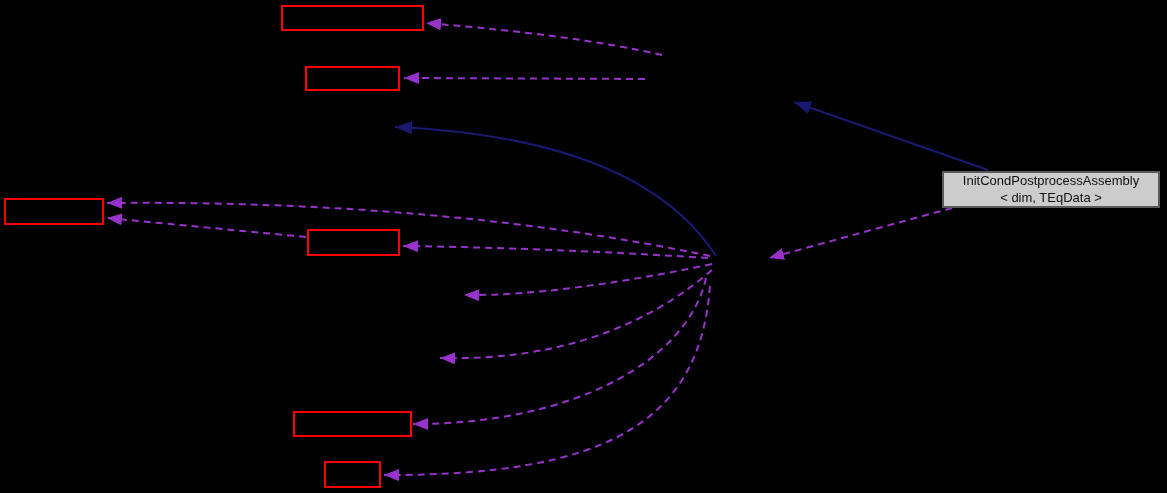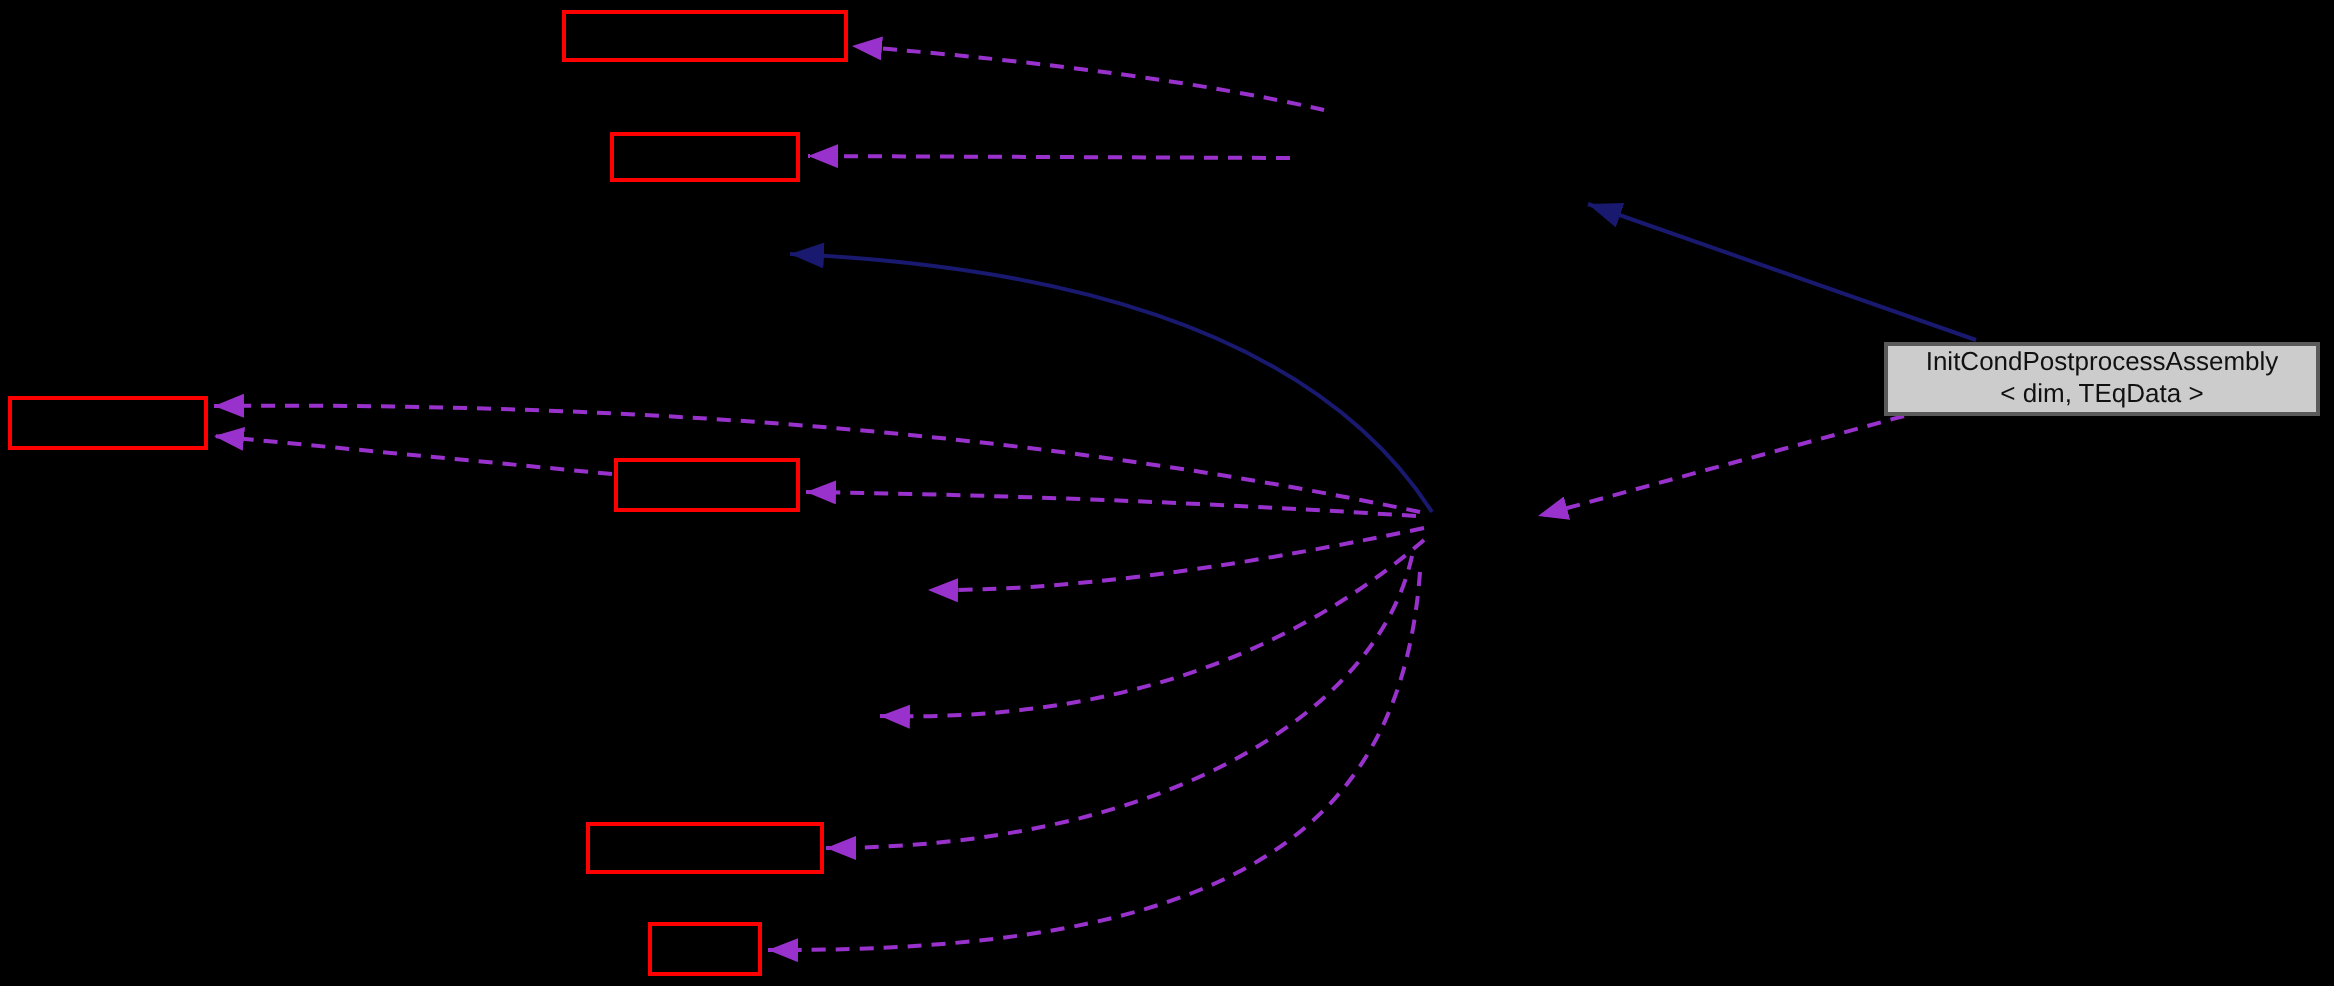--- a/index.html
+++ b/index.html
@@ -48,21 +48,21 @@
     height: 37px;
     background: #cccccc;
     border: 2px solid #5a5a5a;
     color: #111111;
     font-size: 13px;
     line-height: 16px;
     text-align: center;
     display: flex;
     flex-direction: column;
     align-items: center;
-    justify-content: flex-start;
+    justify-content: space-between;
     white-space: nowrap;
   }
   
   #node-a { left: 281px; top: 5px;   width: 143px; height: 26px; }
   #node-b { left: 305px; top: 66px;  width: 95px;  height: 25px; }
   #node-c { left: 4px;   top: 198px; width: 100px; height: 27px; }
   #node-d { left: 307px; top: 229px; width: 93px;  height: 27px; }
   #node-e { left: 293px; top: 411px; width: 119px; height: 26px; }
   #node-f { left: 324px; top: 461px; width: 57px;  height: 27px; }
 </style>

